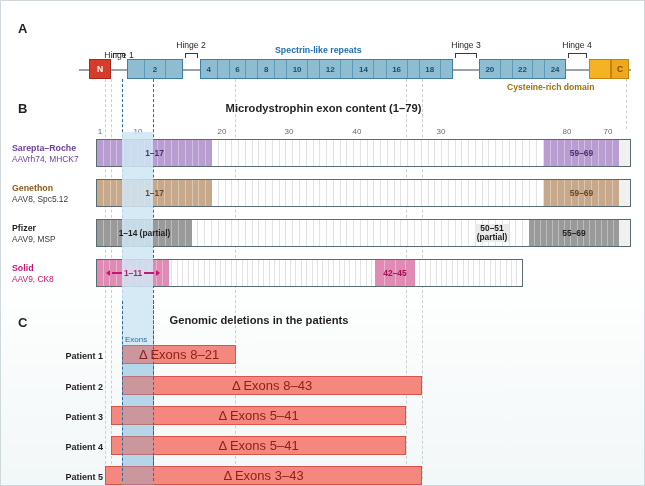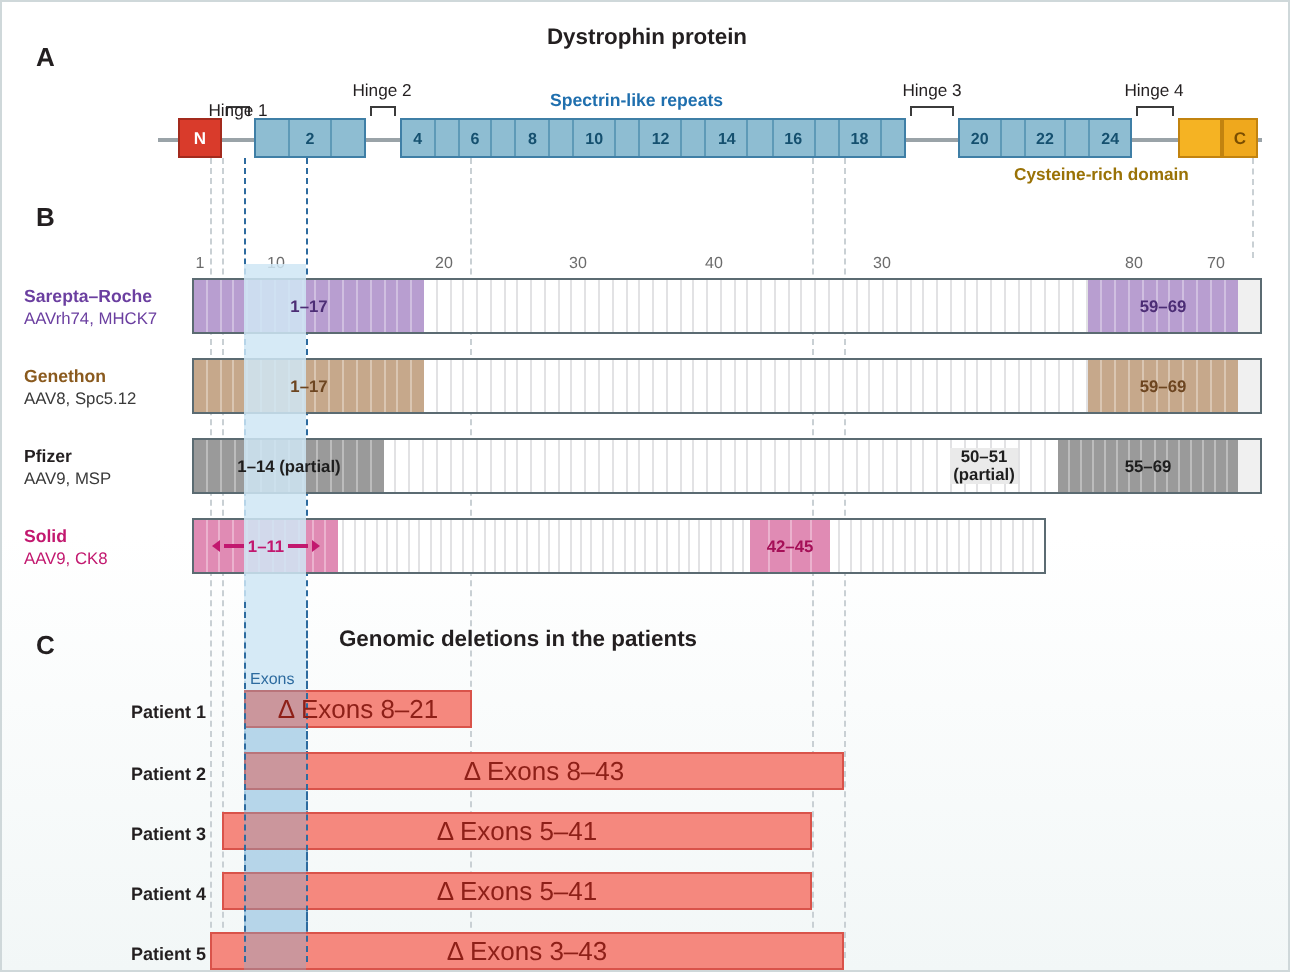--- a/index.html
+++ b/index.html
@@ -156,21 +156,20 @@
   <div class="guide thin" style="left:104px;top:78px;height:400px;"></div>
   <div class="guide thin" style="left:110px;top:78px;height:400px;"></div>
   <div class="guide blue" style="left:121px;top:78px;height:400px;"></div>
   <div class="guide blue" style="left:152px;top:78px;height:400px;"></div>
   <div class="guide thin" style="left:234px;top:78px;height:400px;"></div>
   <div class="guide thin" style="left:405px;top:78px;height:400px;"></div>
   <div class="guide thin" style="left:421px;top:78px;height:400px;"></div>
   <div class="guide thin" style="left:625px;top:78px;height:50px;"></div>
 
   <div class="panel-letter" style="left:17px;top:20px;">A</div>
-  <div class="panel-title" style="left:0px;top:12px;width:645px;">Dystrophin protein</div>
 
   <div class="backbone" style="left:78px;top:68px;width:552px;"></div>
 
   <div class="dom nterm" style="left:88px;top:58px;width:22px;">
     <span>N</span>
   </div>
 
   <div class="rep-group" style="left:126px;top:58px;width:56px;">
     <div class="rep-cell"></div>
     <div class="rep-cell">2</div>
@@ -218,20 +217,21 @@
   <div class="hinge-bracket" style="left:454px;top:52px;width:22px;"></div>
   <div class="hinge-label" style="left:440px;top:39px;width:50px;">Hinge 3</div>
 
   <div class="hinge-bracket" style="left:567px;top:52px;width:19px;"></div>
   <div class="hinge-label" style="left:551px;top:39px;width:50px;">Hinge 4</div>
 
   <div class="spectrin-label" style="left:274px;top:44px;">Spectrin-like repeats</div>
   <div class="crd-label" style="left:506px;top:81px;">Cysteine-rich domain</div>
 
   <div class="panel-letter" style="left:17px;top:100px;">B</div>
+  <div class="panel-title" style="left:0px;top:101px;width:645px;">Microdystrophin exon content (1–79)</div>
 
   <div class="axis-tick" style="left:99px;top:126px;">1</div>
   <div class="axis-tick" style="left:137px;top:126px;">10</div>
   <div class="axis-tick" style="left:221px;top:126px;">20</div>
   <div class="axis-tick" style="left:288px;top:126px;">30</div>
   <div class="axis-tick" style="left:356px;top:126px;">40</div>
   <div class="axis-tick" style="left:440px;top:126px;">30</div>
   <div class="axis-tick" style="left:566px;top:126px;">80</div>
   <div class="axis-tick" style="left:607px;top:126px;">70</div>
 

